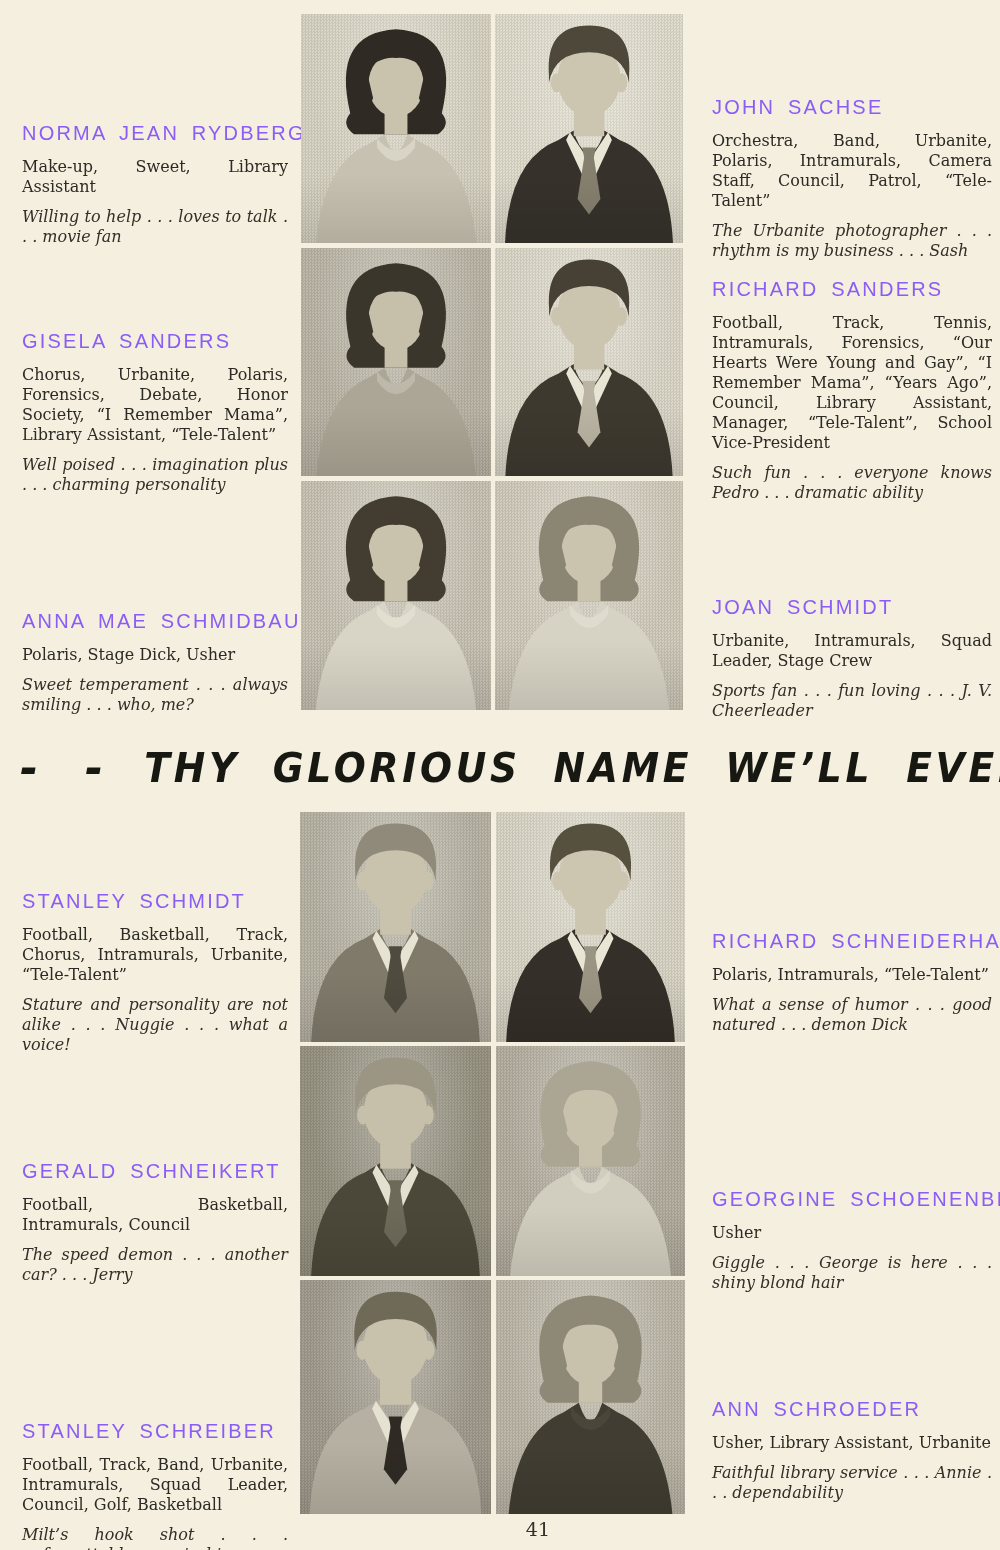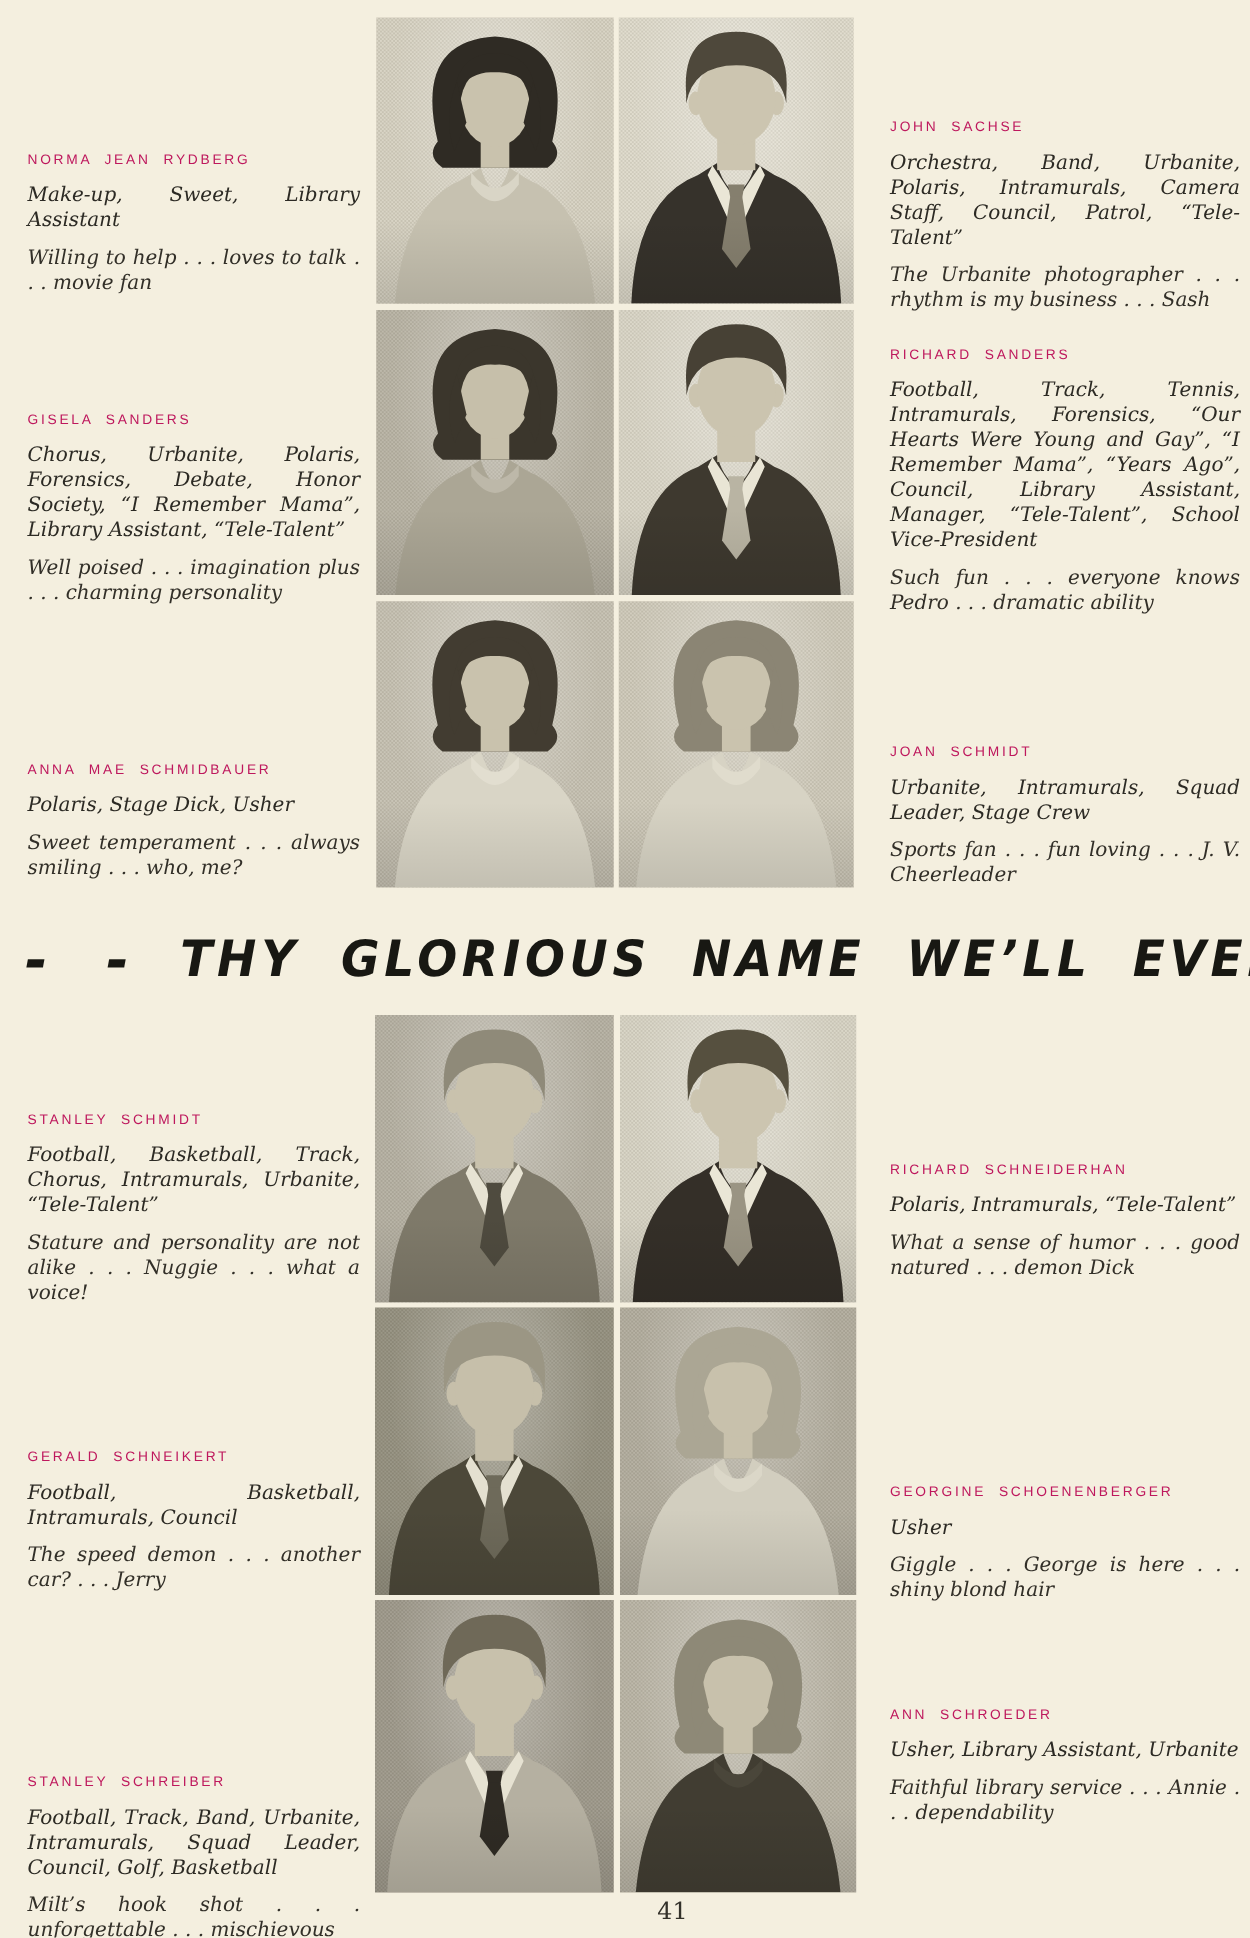--- a/index.html
+++ b/index.html
@@ -14,27 +14,27 @@
   .page{position:absolute;inset:0;}
 
   
   .entry{position:absolute;}
   .entry.left{left:22px;width:266px;}
   .entry.right{left:712px;width:280px;}
   .entry h3{
     margin:0 0 12px 0;
     font-family:"Liberation Sans", sans-serif;
     font-weight:400;
-    font-size:11px;
+    font-size:20px;
     letter-spacing:2.2px;
     word-spacing:5px;
-    color:#be185d;
+    color:#8b5cf6;
     white-space:nowrap;
   }
-  .entry p{margin:0 0 10px 0;font-size:16px;line-height:20px;text-align:justify;font-style:italic;}
+  .entry p{margin:0 0 10px 0;font-size:16px;line-height:20px;text-align:justify;}
   .entry p.acts{color:#2c2a24;}
   .entry p.quote{font-style:italic;color:#322f28;}
 
   
   .grid{position:absolute;display:grid;}
   .grid.upper{
     left:301px;top:14px;
     grid-template-columns:190px 188px;
     grid-template-rows:229px 228px 229px;
     gap:5px 4px;
@@ -219,21 +219,21 @@
     <p class="acts">Polaris, Intramurals, “Tele-Talent”</p>
     <p class="quote">What a sense of humor . . . good natured . . . demon Dick</p>
   </section>
 
   <section class="entry right" style="top:1188px">
     <h3>GEORGINE SCHOENENBERGER</h3>
     <p class="acts">Usher</p>
     <p class="quote">Giggle . . . George is here . . . shiny blond hair</p>
   </section>
 
-  <section class="entry right" style="top:1366px">
+  <section class="entry right" style="top:1398px">
     <h3>ANN SCHROEDER</h3>
     <p class="acts">Usher, Library Assistant, Urbanite</p>
     <p class="quote">Faithful library service . . . Annie . . . dependability</p>
   </section>
 
   <div class="grid lower">
     <figure class="photo" style="--bg:#b6b1a3;--hair:#8f8a79;--suit:#7f7a6a;--shirt:#e7e3d3;--tie:#4f4b3f;--skin:#c9c2ad">
       <svg class="bust" viewBox="0 0 100 120" preserveAspectRatio="xMidYMax slice">
           <use href="#bust-male"></use>
         </svg>

